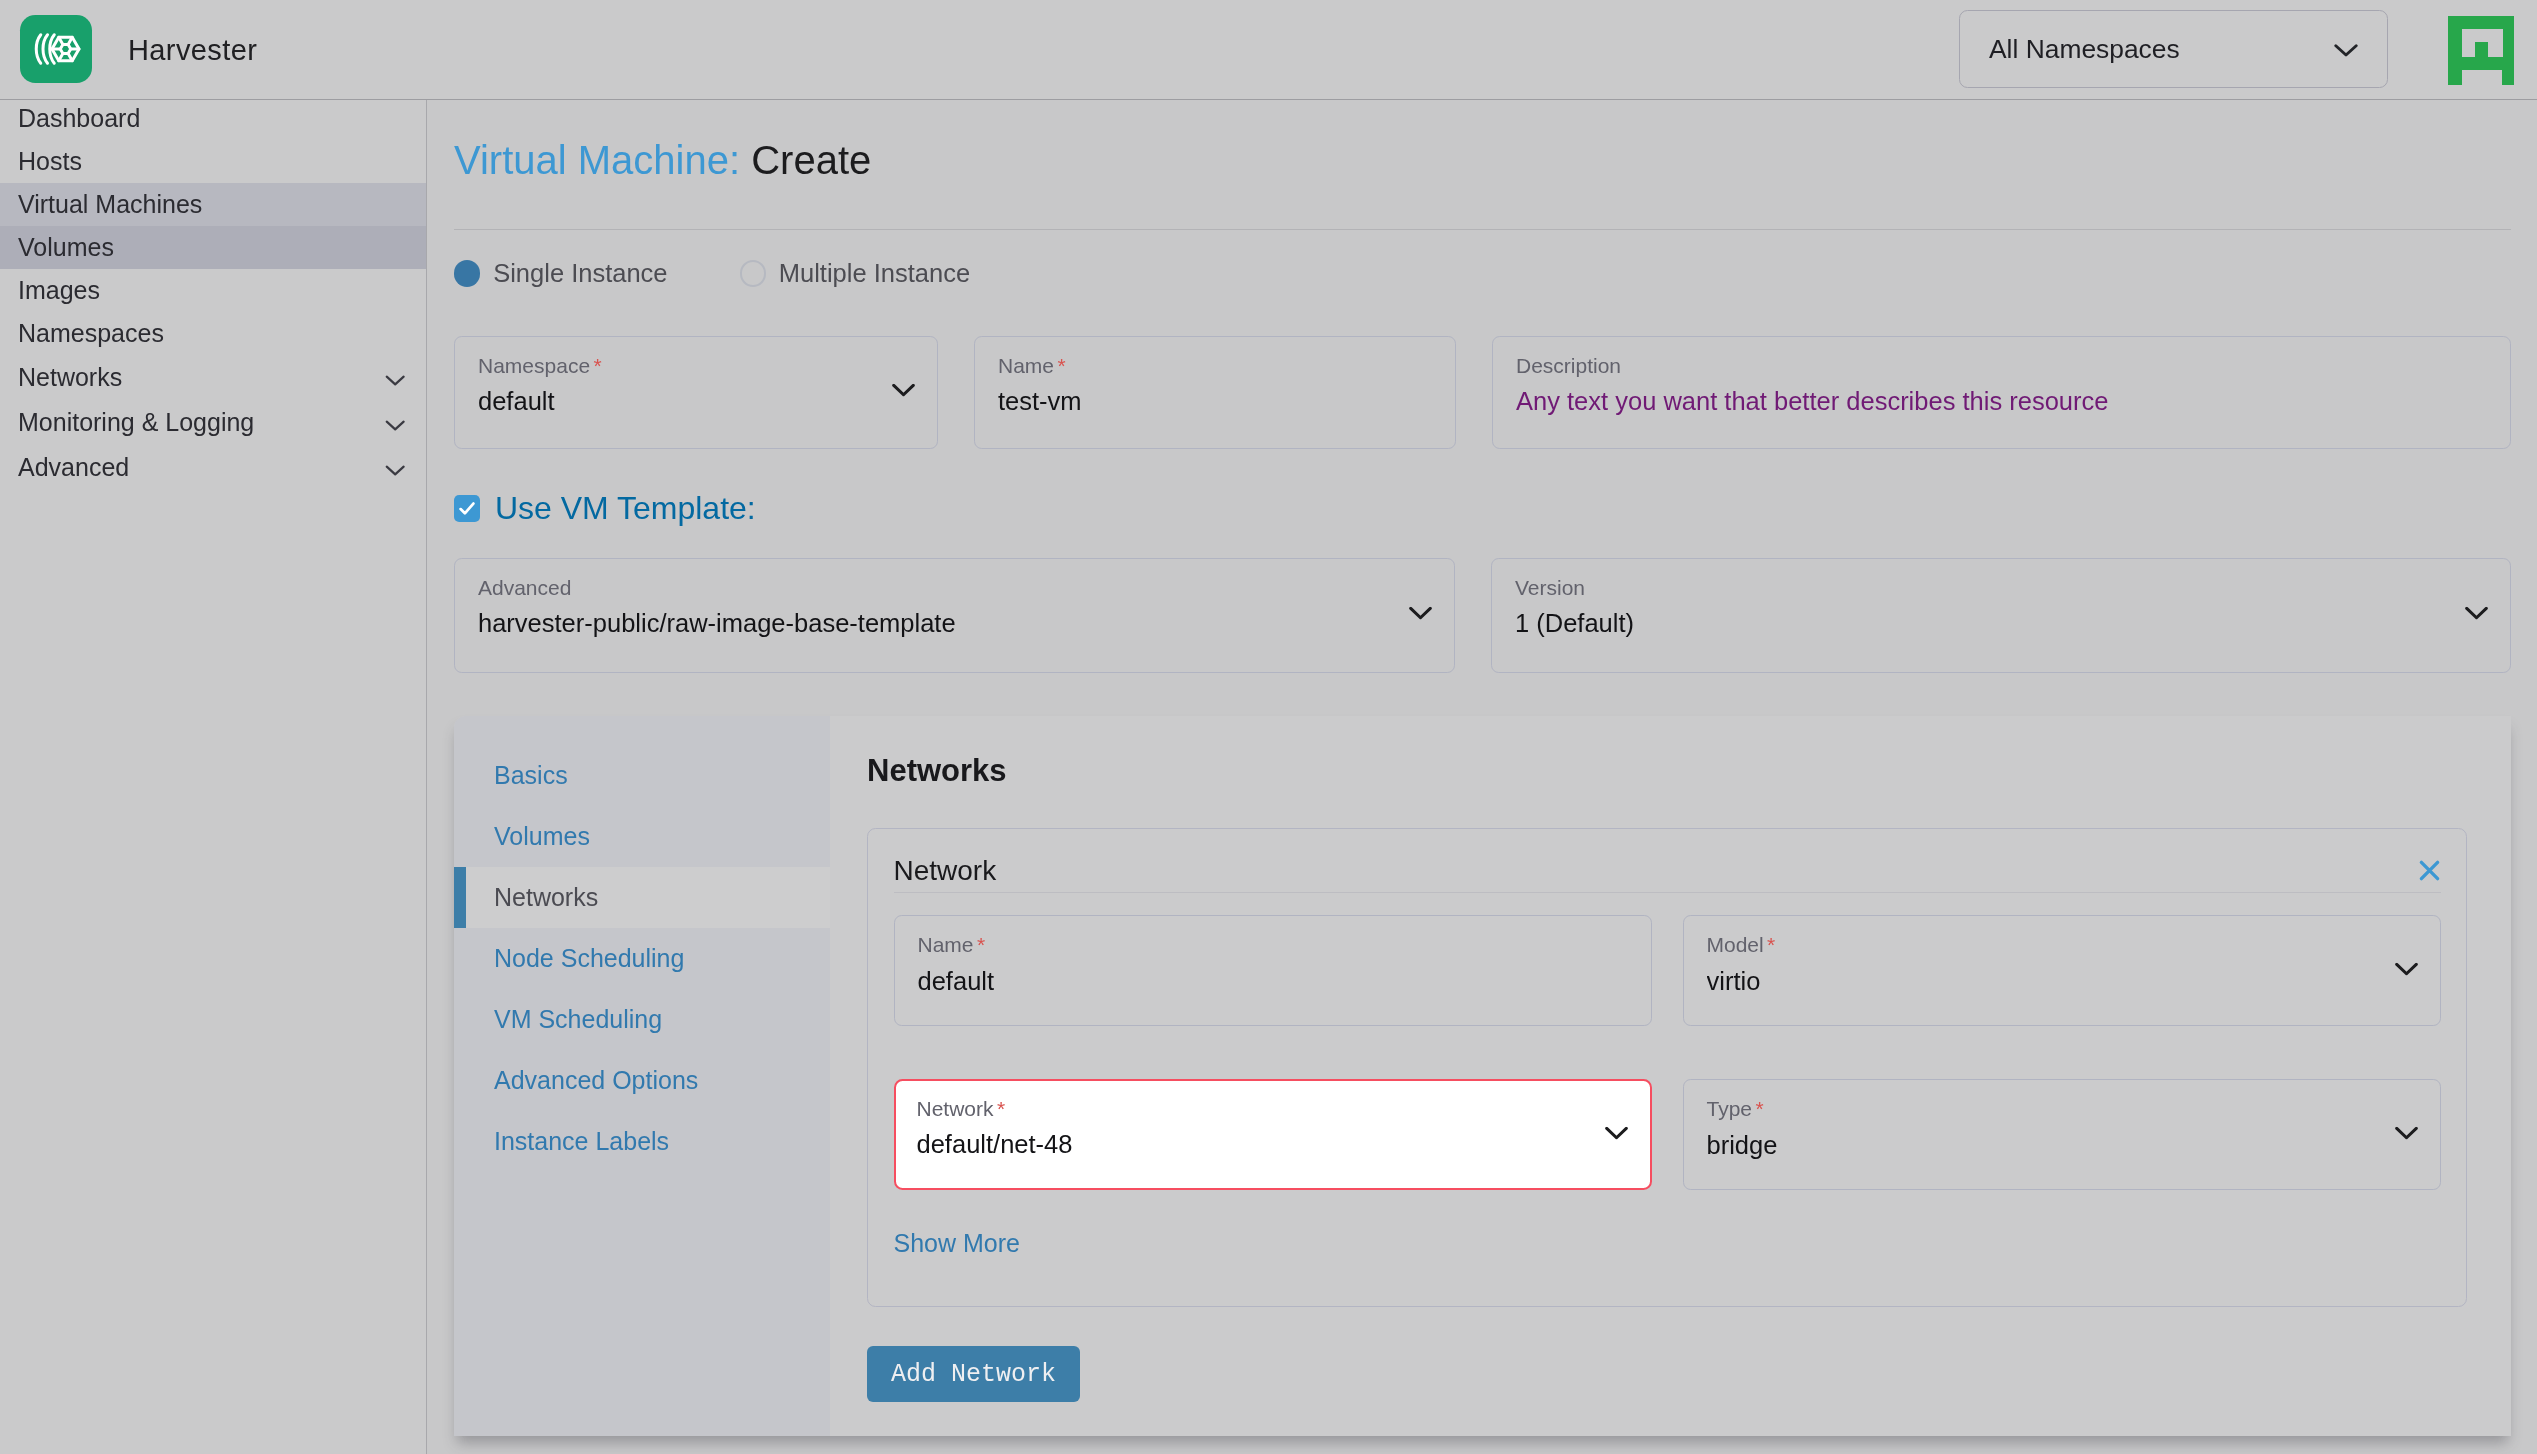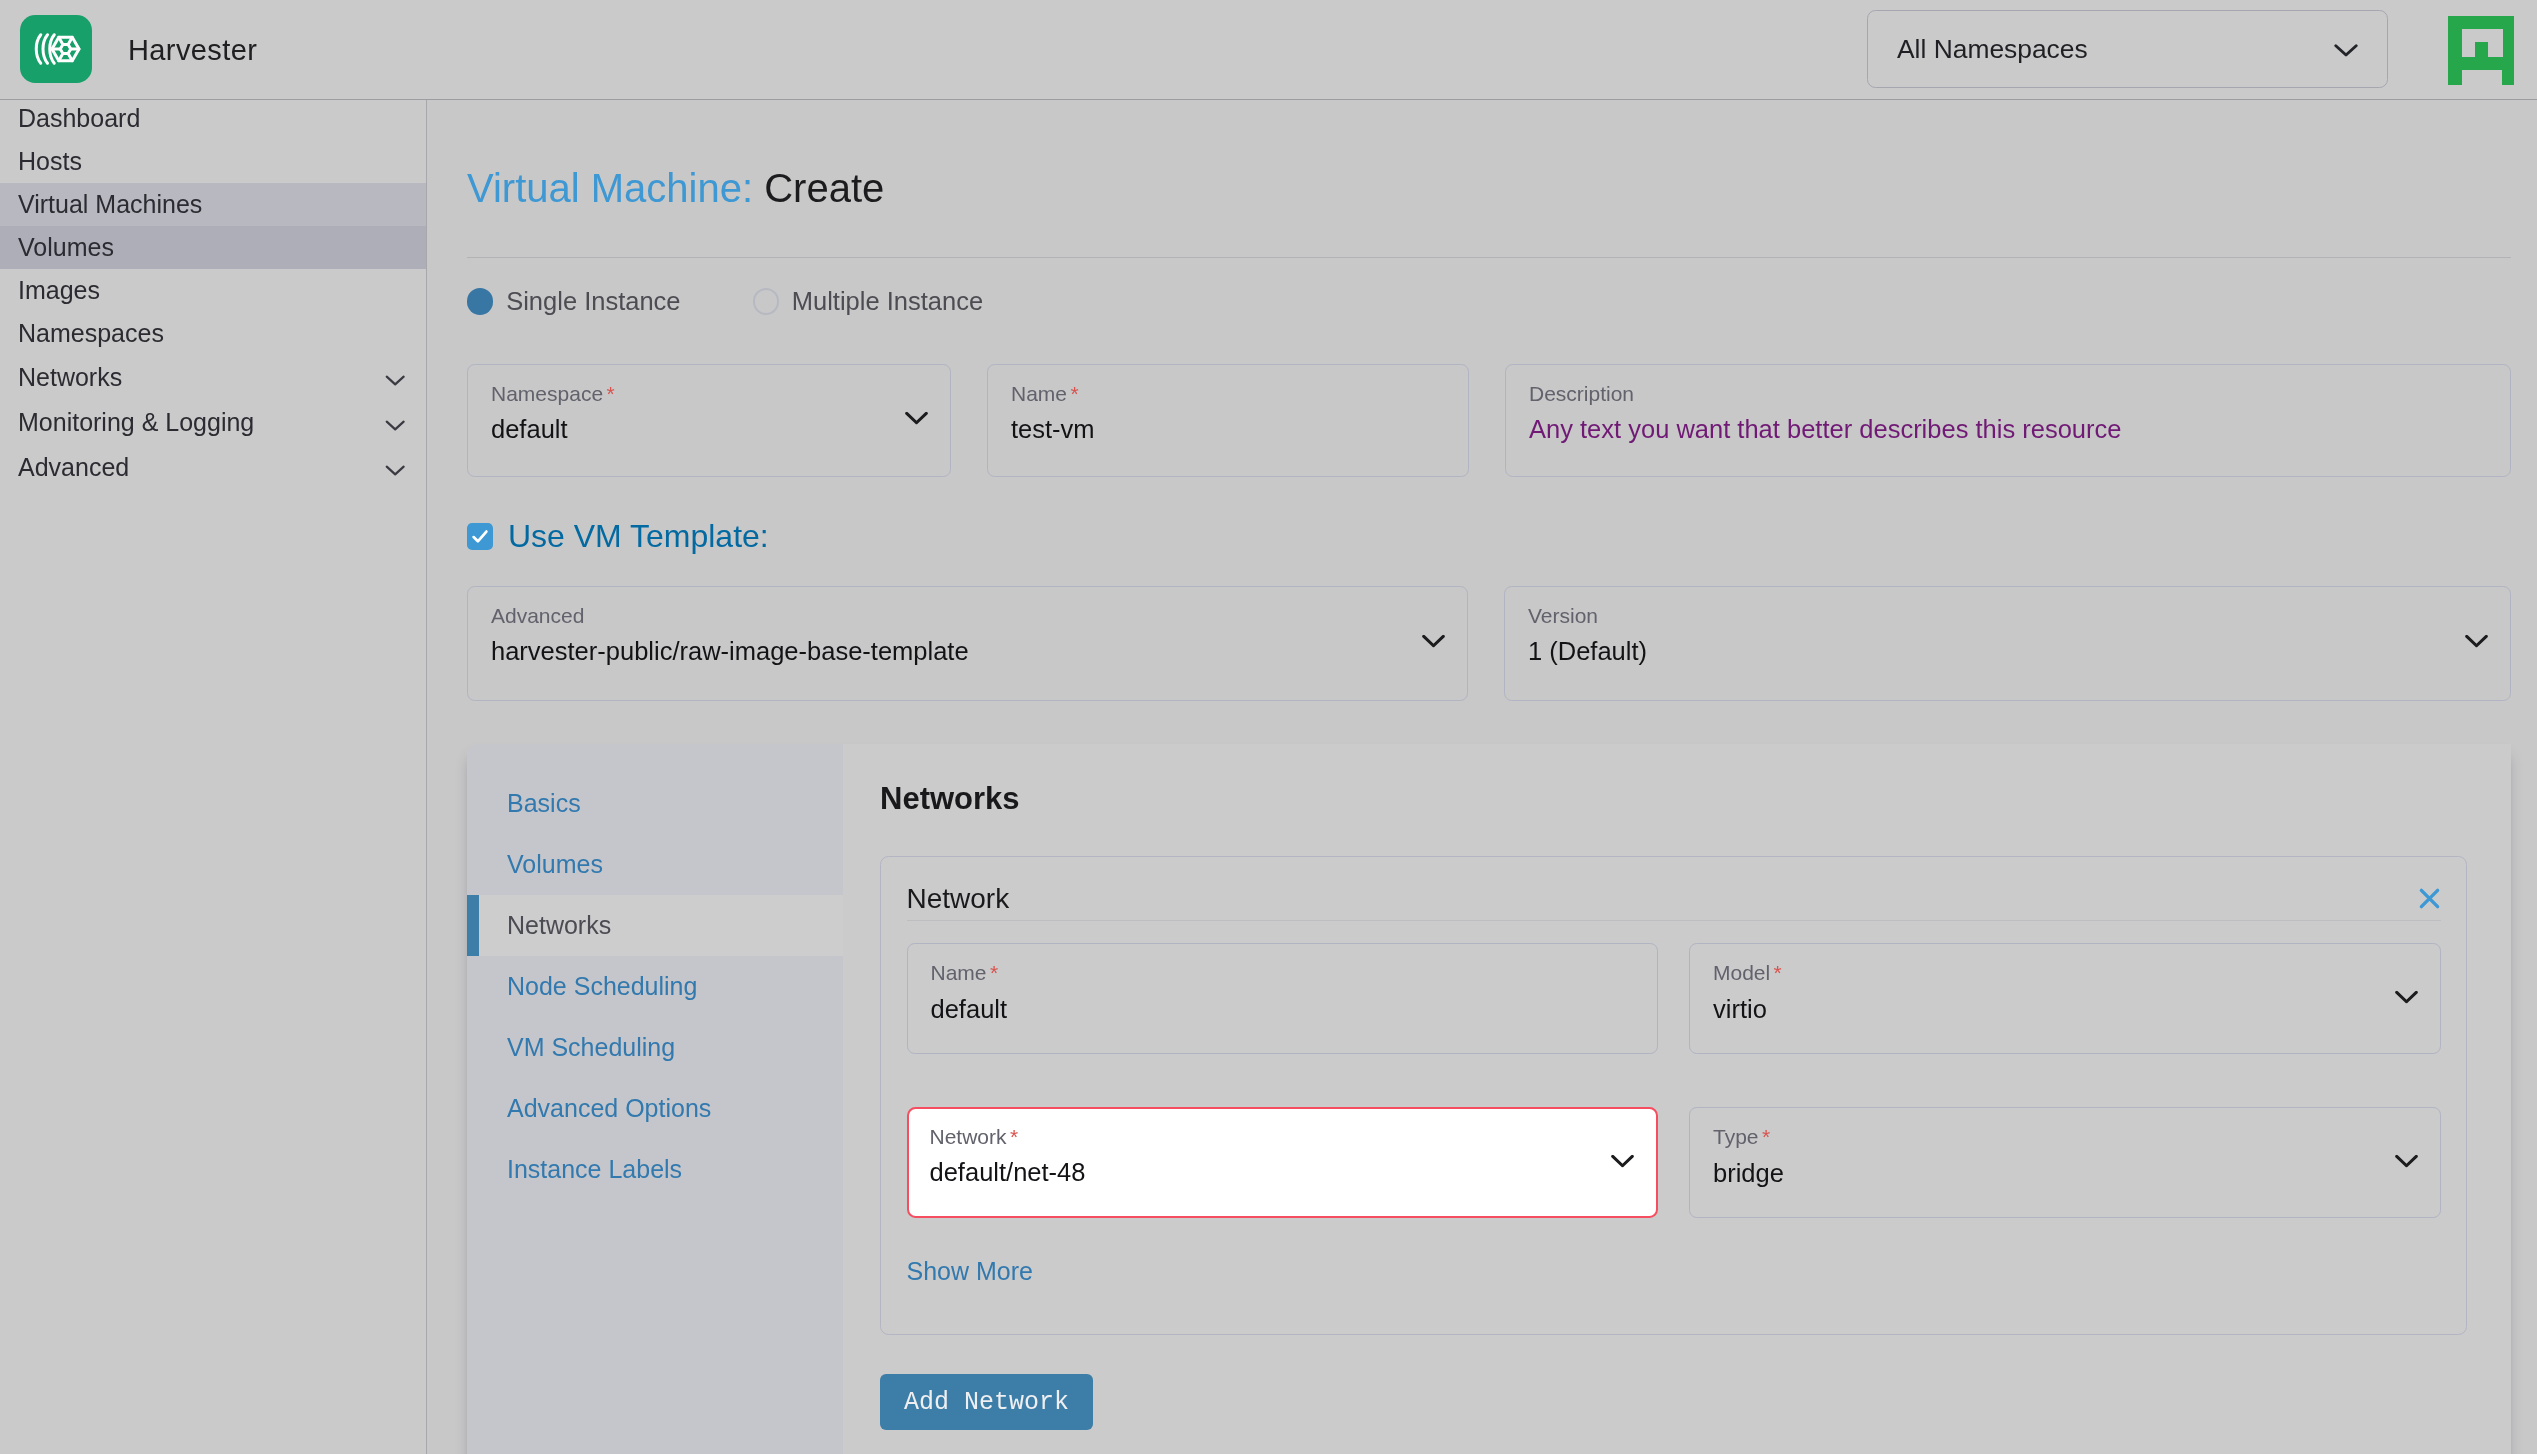--- a/index.html
+++ b/index.html
@@ -21,21 +21,21 @@
     position:absolute; left:20.4px; top:15.3px; width:72px; height:68px;
     border-radius:15.3px; background:#18a06b;
     display:flex; align-items:center; justify-content:center;
   }
   .app-name {
     position:absolute; left:128px; top:0; height:100px;
     display:flex; align-items:center;
     font-size:29px; font-weight:500; color:#202023; letter-spacing:0.4px;
   }
   .ns-select {
-    position:absolute; right:150px; top:10.2px; width:521px; height:78px;
+    position:absolute; right:150px; top:10.2px; width:429px; height:78px;
     border:1.7px solid #a6a6b0; border-radius:8.5px;
     display:flex; align-items:center; padding:0 29px;
     font-size:26.4px; color:#1f1f24; cursor:pointer;
   }
   .ns-select .chev { margin-left:auto; }
   .rancher-icon {
     position:absolute; right:24px; top:16px; width:66px; height:69px;
     background:#27a74b; cursor:pointer;
   }
   .rancher-icon .cut-top { position:absolute; left:13.6px; top:12.8px; width:41px; height:28px; background:#cacacb; }
@@ -52,21 +52,21 @@
     padding:0 20.4px 0 18px; font-size:25px; color:#2b2b31; cursor:pointer;
   }
   .nav-item.group { height:45px; }
   .nav-item.hl   { background:#b7b8c0; }
   .nav-item.hl2  { background:#adaeb8; }
   .nav-item .chev { margin-left:auto; }
 
   
   .main {
     position:absolute; top:101px; left:428px; right:0; bottom:0;
-    background:#c8c8c9; padding:0 27px 0 39px; overflow:hidden;margin-top:28px;
+    background:#c8c8c9; padding:0 27px 0 26px; overflow:hidden;
   }
   .page-title { margin-top:37px; font-size:40px; font-weight:400; }
   .page-title .blue { color:#3d98d3; }
   .page-title .black { color:#1c1c1e; }
   .title-divider { height:0.9px; background:#b3b3b6; margin-top:46px; }
 
   .radio-row { margin-top:29px; display:flex; align-items:flex-end; gap:72px; }
   .radio-opt { display:flex; align-items:center; gap:12.8px; cursor:pointer; }
   .radio-dot { width:26.4px; height:26.4px; border-radius:50%; }
   .radio-dot.on  { background:#3876a4; }

